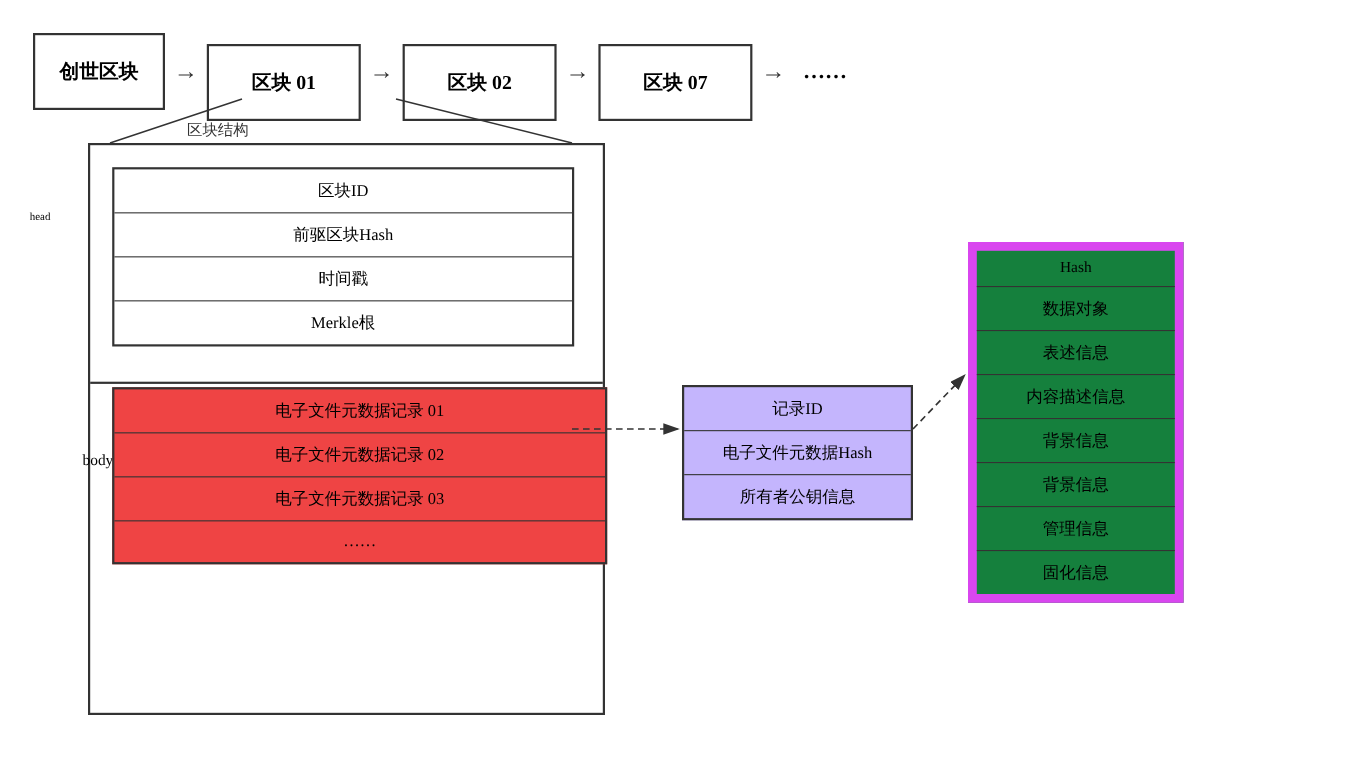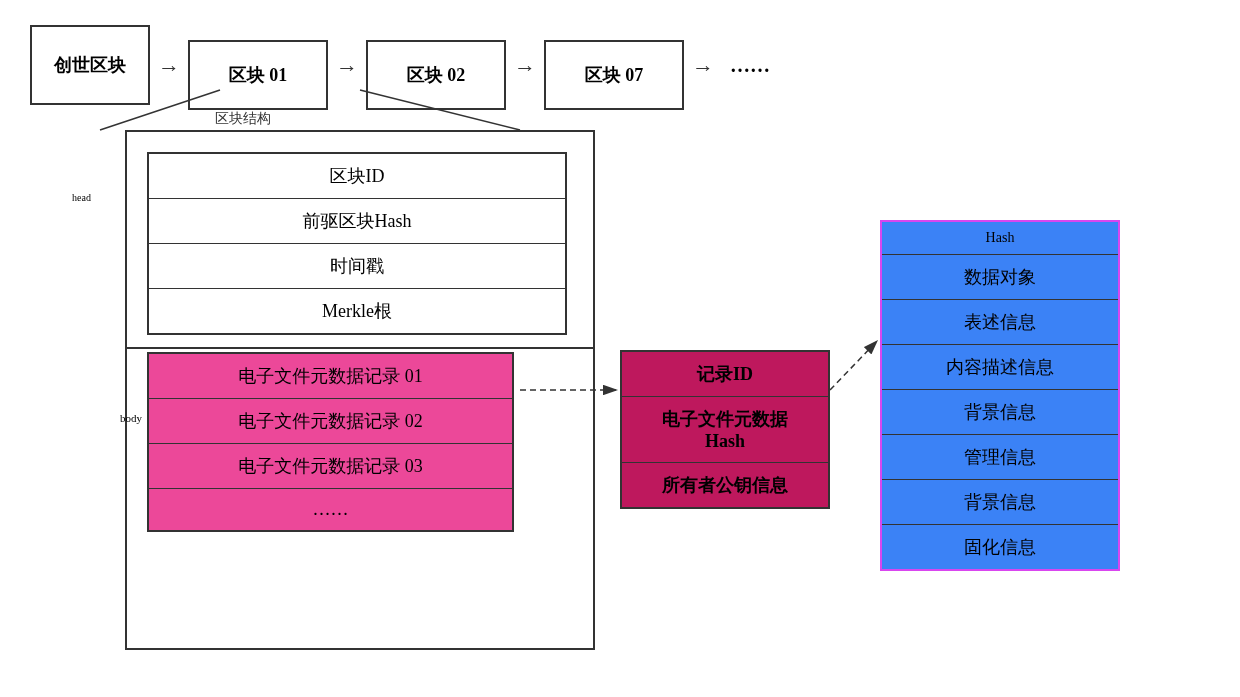--- a/index.html
+++ b/index.html
@@ -36,21 +36,21 @@
       background: #fff;
       display: flex;
       align-items: center;
       justify-content: center;
       font-size: 18px;
       font-weight: bold;
     }
 
     .genesis-block {
       width: 120px;
-      height: 80px;
+      height: 70px;
     }
 
     .chain-block {
       width: 140px;
       height: 70px;
       margin-top: 20px;
     }
 
     .arrow-right {
       display: flex;
@@ -66,21 +66,20 @@
       margin-left: 8px;
     }
 
     
     .structure-area {
       position: absolute;
       top: 110px;
       left: 30px;
       width: 560px;
       height: 560px;
-      margin-left: 45px;
     }
 
     .structure-label {
       position: absolute;
       top: 0;
       left: 140px;
       font-size: 14px;
       color: #333;
     }
 
@@ -99,82 +98,81 @@
       left: -55px;
       top: 60px;
       font-size: 10px;
       text-align: right;
     }
 
     .body-label {
       position: absolute;
       left: -55px;
       top: 280px;
-      font-size: 11px;
+      font-size: 14px;
       padding-left: 48px;
     }
 
     
     .head-section {
       position: absolute;
       top: 20px;
       left: 20px;
       width: 420px;
       border: 2px solid #333;
       background: #fff;
     }
 
     .field-row {
       border-bottom: 1px solid #333;
       padding: 10px 29px;
       text-align: center;
-      font-size: 18px;
+      font-size: 15px;
     }
 
     .field-row:last-child {
       border-bottom: none;
     }
 
     
     .body-section {
       position: absolute;
       top: 220px;
       left: 20px;
-      width: 367px;
-      border: 2px solid #333;
-      background: #ec4899;
+      width: 450px;
+      border: 2px solid #333;
+      background: #ef4444;
     }
 
     .divider-line {
       position: absolute;
       top: 215px;
       left: 0;
       width: 100%;
       border-top: 2px solid #333;
     }
 
     
     .record-box {
       position: absolute;
       top: 350px;
       left: 620px;
       width: 210px;
       border: 2px solid #333;
-      background: #be185d;
-      font-weight: bold;
+      background: #c4b5fd;
     }
 
     
     .hash-box {
       position: absolute;
       top: 220px;
       left: 880px;
-      width: 240px;
-      border: 2px solid #d946ef;
-      background: #3b82f6;
+      width: 196px;
+      border: 8px solid #d946ef;
+      background: #15803d;
     }
 
     .hash-title {
       border-bottom: 1px solid #333;
       padding: 8px 15px;
       text-align: center;
       font-size: 14px;
       font-weight: normal;
     }
 
@@ -276,24 +274,24 @@
     <div class="field-row">
       <span>表述信息</span>
     </div>
     <div class="field-row">
       <span>内容描述信息</span>
     </div>
     <div class="field-row">
       <span>背景信息</span>
     </div>
     <div class="field-row">
+      <span>背景信息</span>
+    </div>
+    <div class="field-row">
       <span>管理信息</span>
-    </div>
-    <div class="field-row">
-      <span>背景信息</span>
     </div>
     <div class="field-row">
       <span>固化信息</span>
     </div>
   </div>
 
   <svg class="arrows-svg" xmlns="http://www.w3.org/2000/svg">
     <defs>
       <marker id="arrowhead" markerWidth="10" markerHeight="7" refX="10" refY="3.5" orient="auto">
         <polygon points="0 0, 10 3.5, 0 7" fill="#333"></polygon>

